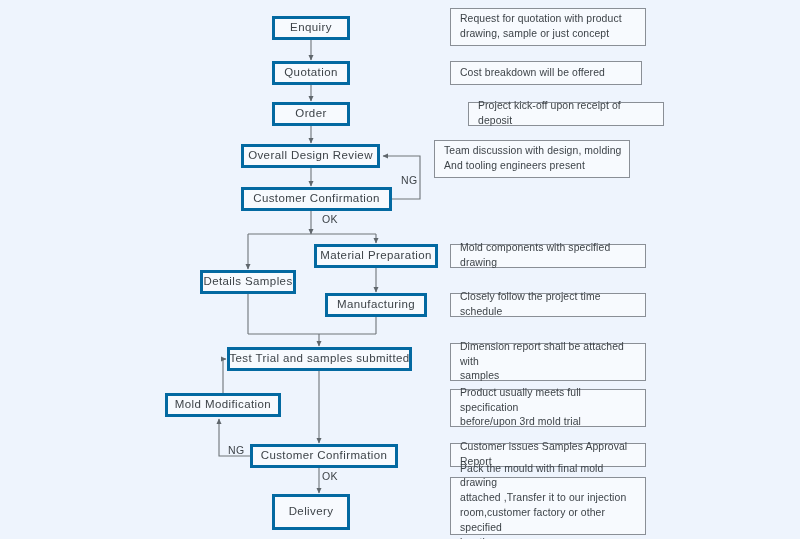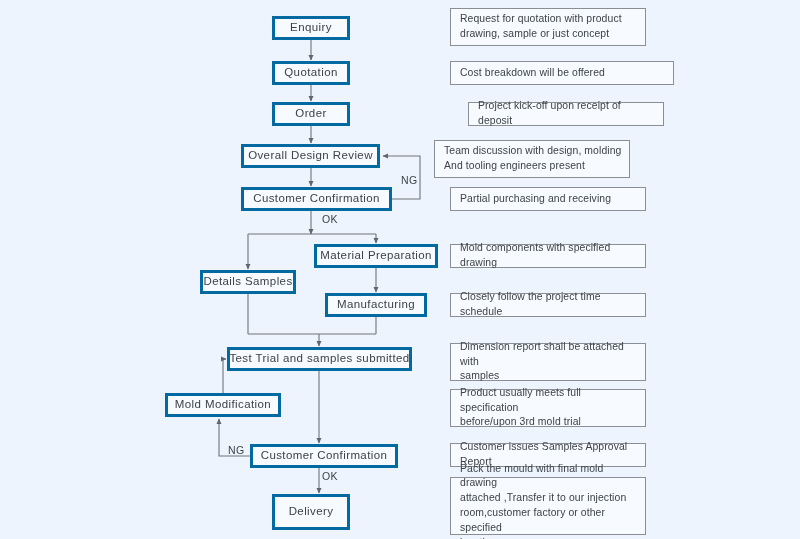--- a/index.html
+++ b/index.html
@@ -114,25 +114,24 @@
   <div class="node" style="left:250px;top:444px;width:148px;height:24px;">Customer Confirmation</div>
   <div class="node" style="left:272px;top:494px;width:78px;height:36px;">Delivery</div>
 
   <div class="edge-label" style="left:401px;top:174px;">NG</div>
   <div class="edge-label" style="left:322px;top:213px;">OK</div>
   <div class="edge-label" style="left:228px;top:444px;">NG</div>
   <div class="edge-label" style="left:322px;top:470px;">OK</div>
 
   <div class="note" style="left:450px;top:8px;width:196px;height:38px;">Request for quotation with product
 drawing, sample or just concept</div>
-  <div class="note" style="left:450px;top:61px;width:224px;height:24px;">Cost breakdown will be offered</div>
+  <div class="note" style="left:450px;top:61px;width:192px;height:24px;">Cost breakdown will be offered</div>
   <div class="note" style="left:468px;top:102px;width:196px;height:24px;">Project kick-off upon receipt of deposit</div>
   <div class="note" style="left:434px;top:140px;width:196px;height:38px;">Team discussion with design, molding
 And tooling engineers present</div>
-  <div class="note" style="left:450px;top:187px;width:196px;height:24px;">Partial purchasing and receiving</div>
   <div class="note" style="left:450px;top:244px;width:196px;height:24px;">Mold components with specified drawing</div>
   <div class="note" style="left:450px;top:293px;width:196px;height:24px;">Closely follow the project time schedule</div>
   <div class="note" style="left:450px;top:343px;width:196px;height:38px;">Dimension report shall be attached with
 samples</div>
   <div class="note" style="left:450px;top:389px;width:196px;height:38px;">Product usually meets full specification
 before/upon 3rd mold trial</div>
   <div class="note" style="left:450px;top:443px;width:196px;height:24px;">Customer issues Samples Approval Report</div>
   <div class="note" style="left:450px;top:477px;width:196px;height:58px;">Pack the mould with final mold drawing
 attached ,Transfer it to our injection
 room,customer factory or other specified

